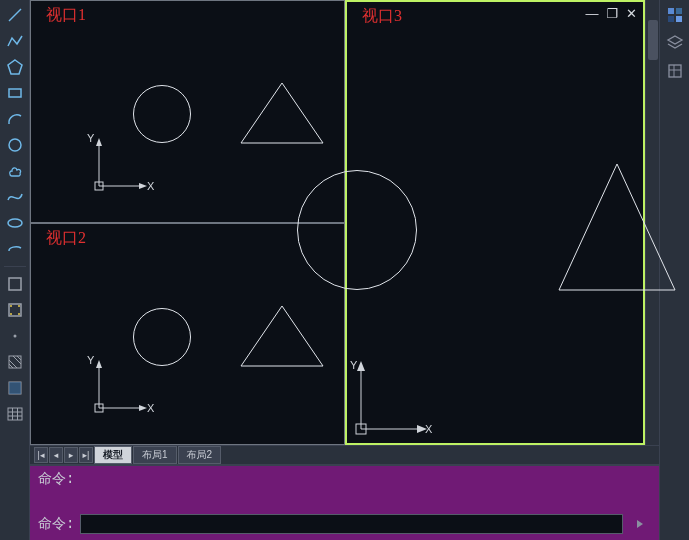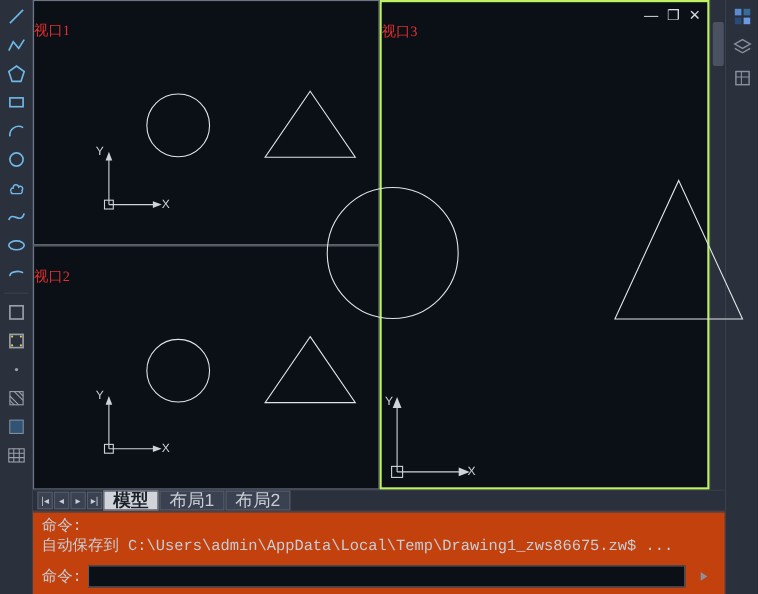--- a/index.html
+++ b/index.html
@@ -61,25 +61,24 @@
     position: relative;
     background: #0b0f16;
     border: 1px solid #a8adb5;
   }
   .viewport.inactive { border: 1px solid #6e7580; }
   #vp1 { flex: 1; }
   #vp2 { flex: 1; }
   #vp3 { flex: 1; border: 2px solid #bef264; }
   .vp-label {
     position: absolute;
-    top: 4px; left: 0;
+    top: 4px; left: 15px;
     color: #e03030;
-    font-size: 13px;
+    font-size: 16px;
     font-family: "SimSun","NSimSun",serif;
-    margin-top: 14px;
   }
   .win-controls {
     position: absolute;
     top: 4px; right: 6px;
     display: flex; gap: 8px;
     color: #d8dce2;
     font-size: 13px;
     align-items: center;
   }
   .win-controls span { cursor: pointer; }
@@ -116,33 +115,33 @@
     display: flex; align-items: center; justify-content: center;
     color: #c8ccd4; font-size: 9px;
     cursor: pointer;
     margin-right: 1px;
   }
   .tab {
     height: 18px;
     padding: 0 8px;
     background: #3a4150;
     color: #c8ccd4;
-    font-size: 16px;
+    font-size: 10px;
     display: flex; align-items: center;
     border: 1px solid #555c6a;
     margin-right: 1px;
     cursor: pointer;
   }
   .tab.active {
     background: #d0d4da;
     color: #1a1f28;
     font-weight: bold;
   }
   .command-panel {
-    background: #c2410c;
+    background: #701a75;
     border-top: 1px solid #3a4150;
     display: flex; flex-direction: column;
   }
   .cmd-history {
     padding: 4px 8px;
     color: #c8ccd4;
     font-family: "SimSun","NSimSun","Courier New",monospace;
     font-size: 14px;
     line-height: 18px;
     height: 44px;
@@ -365,21 +364,20 @@
         <div class="tab-nav-btn">▸|</div>
       </div>
       <div class="tab active">模型</div>
       <div class="tab">布局1</div>
       <div class="tab">布局2</div>
     </div>
 
     <div class="command-panel">
       <div class="cmd-history">
         <div>命令:</div>
-        <div>自动保存到 C:\Users\admin\AppData\Local\Temp\Drawing1_zws86675.zw$ ...</div>
       </div>
       <div class="cmd-input-row">
         <span class="cmd-prompt">命令:</span>
         <input class="cmd-input" value="" style="">
         <div class="cmd-handle">
           <svg width="14" height="14" viewBox="0 0 14 14">
               <path d="M4 3 L10 7 L4 11 Z" fill="#8a90a0"></path>
             </svg>
         </div>
       </div>

